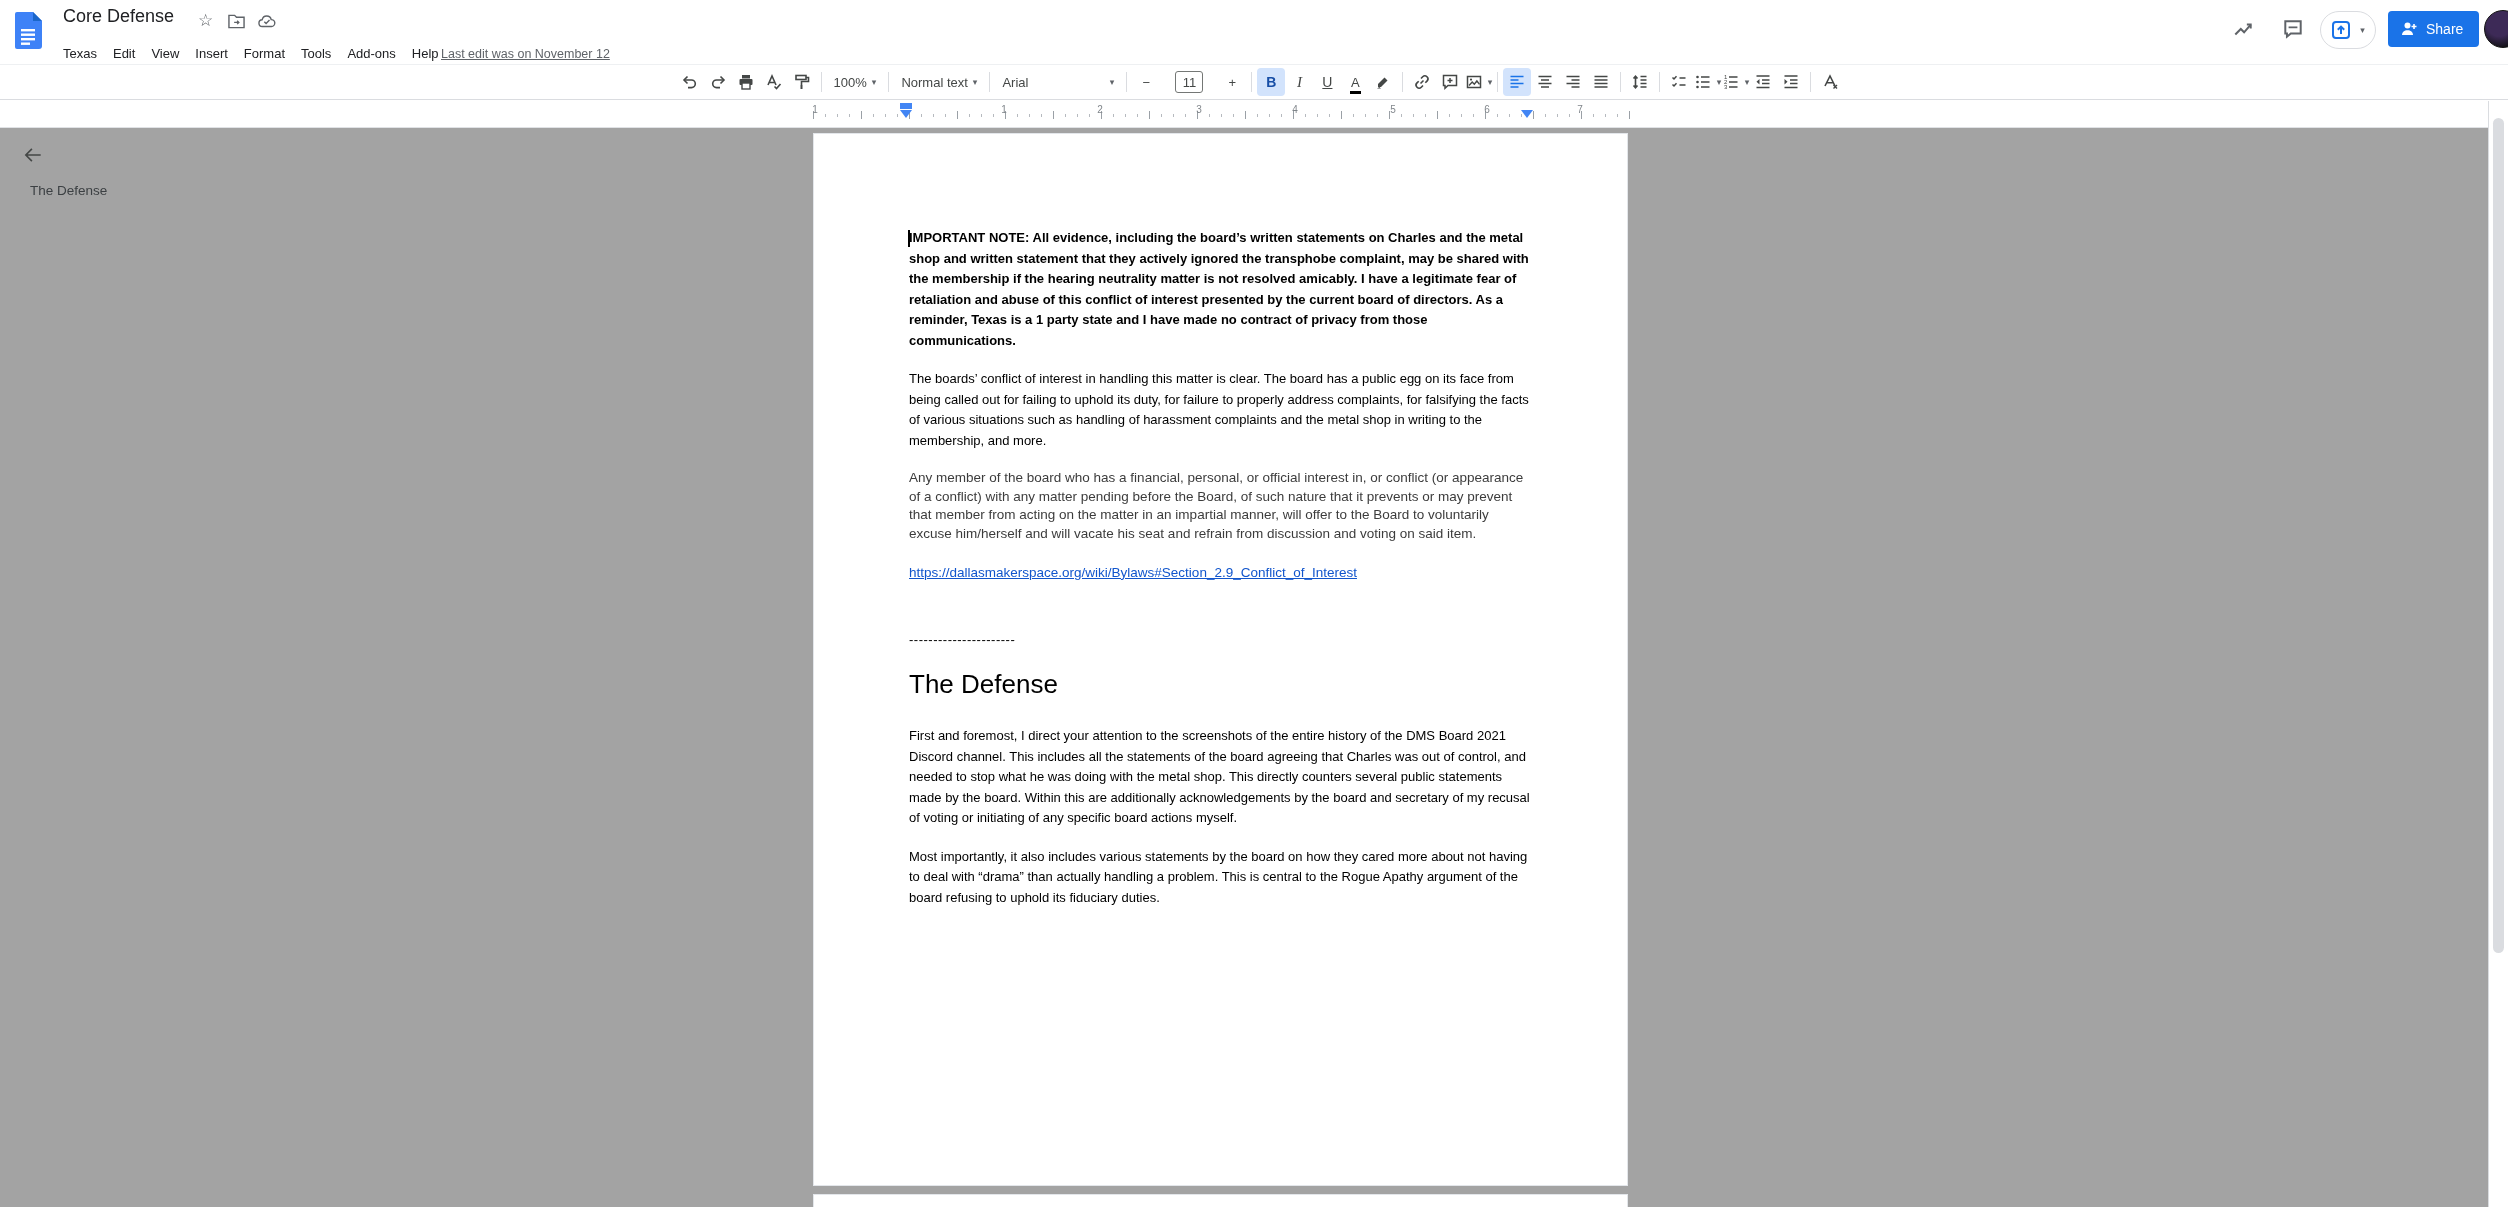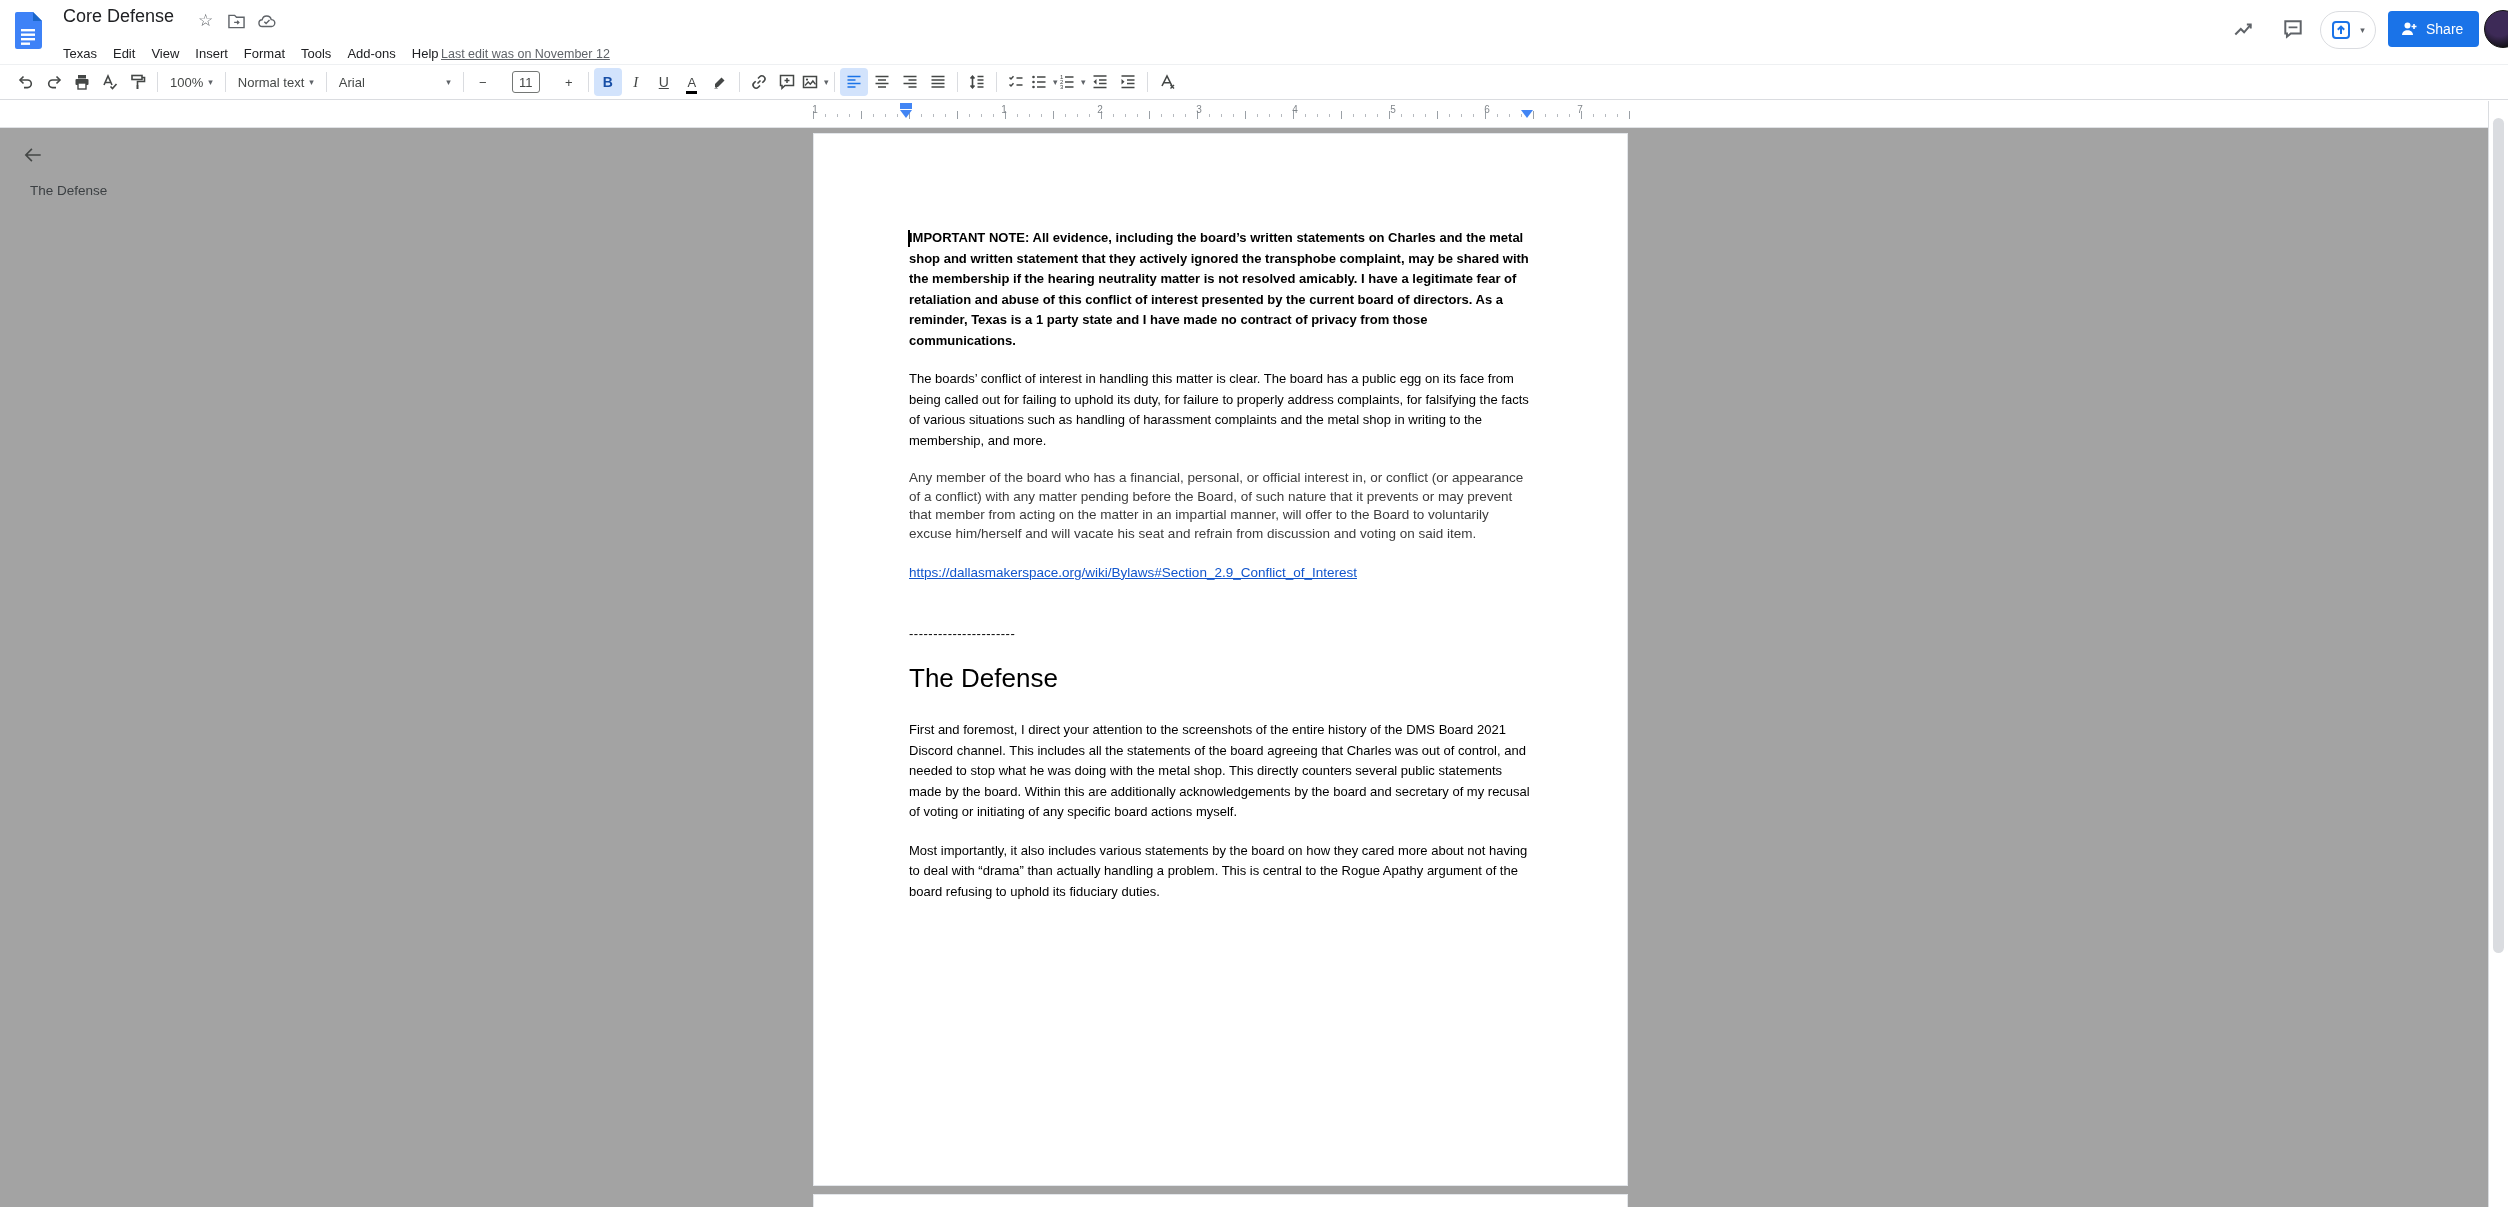--- a/index.html
+++ b/index.html
@@ -23,21 +23,21 @@
   .upload-pill{position:absolute;left:2320px;top:11px;width:54px;height:36px;border:1px solid #dadce0;
        border-radius:19px;display:flex;align-items:center;justify-content:center;gap:4px;background:#fff;}
   .share-btn{position:absolute;left:2388px;top:11px;height:36px;padding:0 16px 0 12px;background:#1a73e8;
        border:none;border-radius:4px;display:flex;align-items:center;gap:8px;color:#fff;
        font-size:14px;font-weight:500;}
   .avatar{position:absolute;left:2484px;top:10px;width:36px;height:36px;border-radius:50%;
        background:radial-gradient(circle at 40% 35%,#3d2a57 0 40%,#141218 75%);border:1px solid #111;}
   
   #toolbar{position:absolute;left:0;top:64px;width:2508px;height:36px;background:#fff;
        border-top:1px solid #eef0f2;border-bottom:1px solid #dadce0;display:flex;align-items:center;
-       padding-left:12px;box-sizing:border-box;}
+       padding-left:12px;box-sizing:border-box;justify-content:center;}
   .tbtn{height:28px;min-width:28px;display:flex;align-items:center;justify-content:center;
        border-radius:4px;color:#444746;position:relative;}
   .tbtn.active{background:#d2e3fc;}
   .sep{width:1px;height:20px;background:#dadce0;margin:0 5px;flex:none;}
   .tb-label{font-size:13px;color:#444746;}
   .caret{font-size:9px;color:#5f6368;margin-left:5px;}
   .zoom-box{display:flex;align-items:center;padding:0 7px;height:28px;border-radius:4px;}
   .font-box{display:flex;align-items:center;justify-content:space-between;width:112px;padding:0 7px;height:28px;}
   .style-box{display:flex;align-items:center;padding:0 7px;height:28px;}
   .size-box{width:26px;height:20px;border:1px solid #747775;border-radius:3px;display:flex;
@@ -69,21 +69,21 @@
   .outline-back{position:absolute;left:22px;top:16px;}
   .outline-label{position:absolute;left:30px;top:55px;font-size:13.5px;color:#3c4043;}
   .page{position:absolute;left:813px;width:815px;background:#fff;border:1px solid #e3e6ea;box-sizing:border-box;}
   #page1{top:5px;height:1053px;}
   #page2{top:1066px;height:200px;}
   .page-content{position:absolute;left:95px;top:94px;width:626px;}
   .text-caret{position:absolute;left:-1px;top:2px;width:1.5px;height:17px;background:#000;}
   .pb{font-size:13px;line-height:20.5px;color:#000;margin:0 0 18px 0;}
   .bold{font-weight:700;}
   .quote{font-size:13.5px;line-height:18.7px;color:#3c3c3c;margin:0 0 20px 0;}
-  .doclink{font-size:13.5px;line-height:18px;color:#1155cc;text-decoration:underline;margin:0 0 22px 0;display:block;}
+  .doclink{font-size:13.5px;line-height:18px;color:#1155cc;text-decoration:underline;margin:0 0 28px 0;display:block;}
   .gap{height:20px;}
   .dashes{margin:0;letter-spacing:0.5px;}
   .doc-h{font-size:26px;line-height:32px;font-weight:400;color:#000;margin:18px 0 26px 0;}
   
   #scrollbar{position:absolute;left:2488px;top:101px;width:20px;height:1106px;background:#fff;border-left:1px solid #dadce0;}
   #scroll-thumb{position:absolute;left:4px;top:17px;width:11px;height:835px;background:#dadce0;border-radius:6px;}
 </style>
 </head>
 <body>
 

